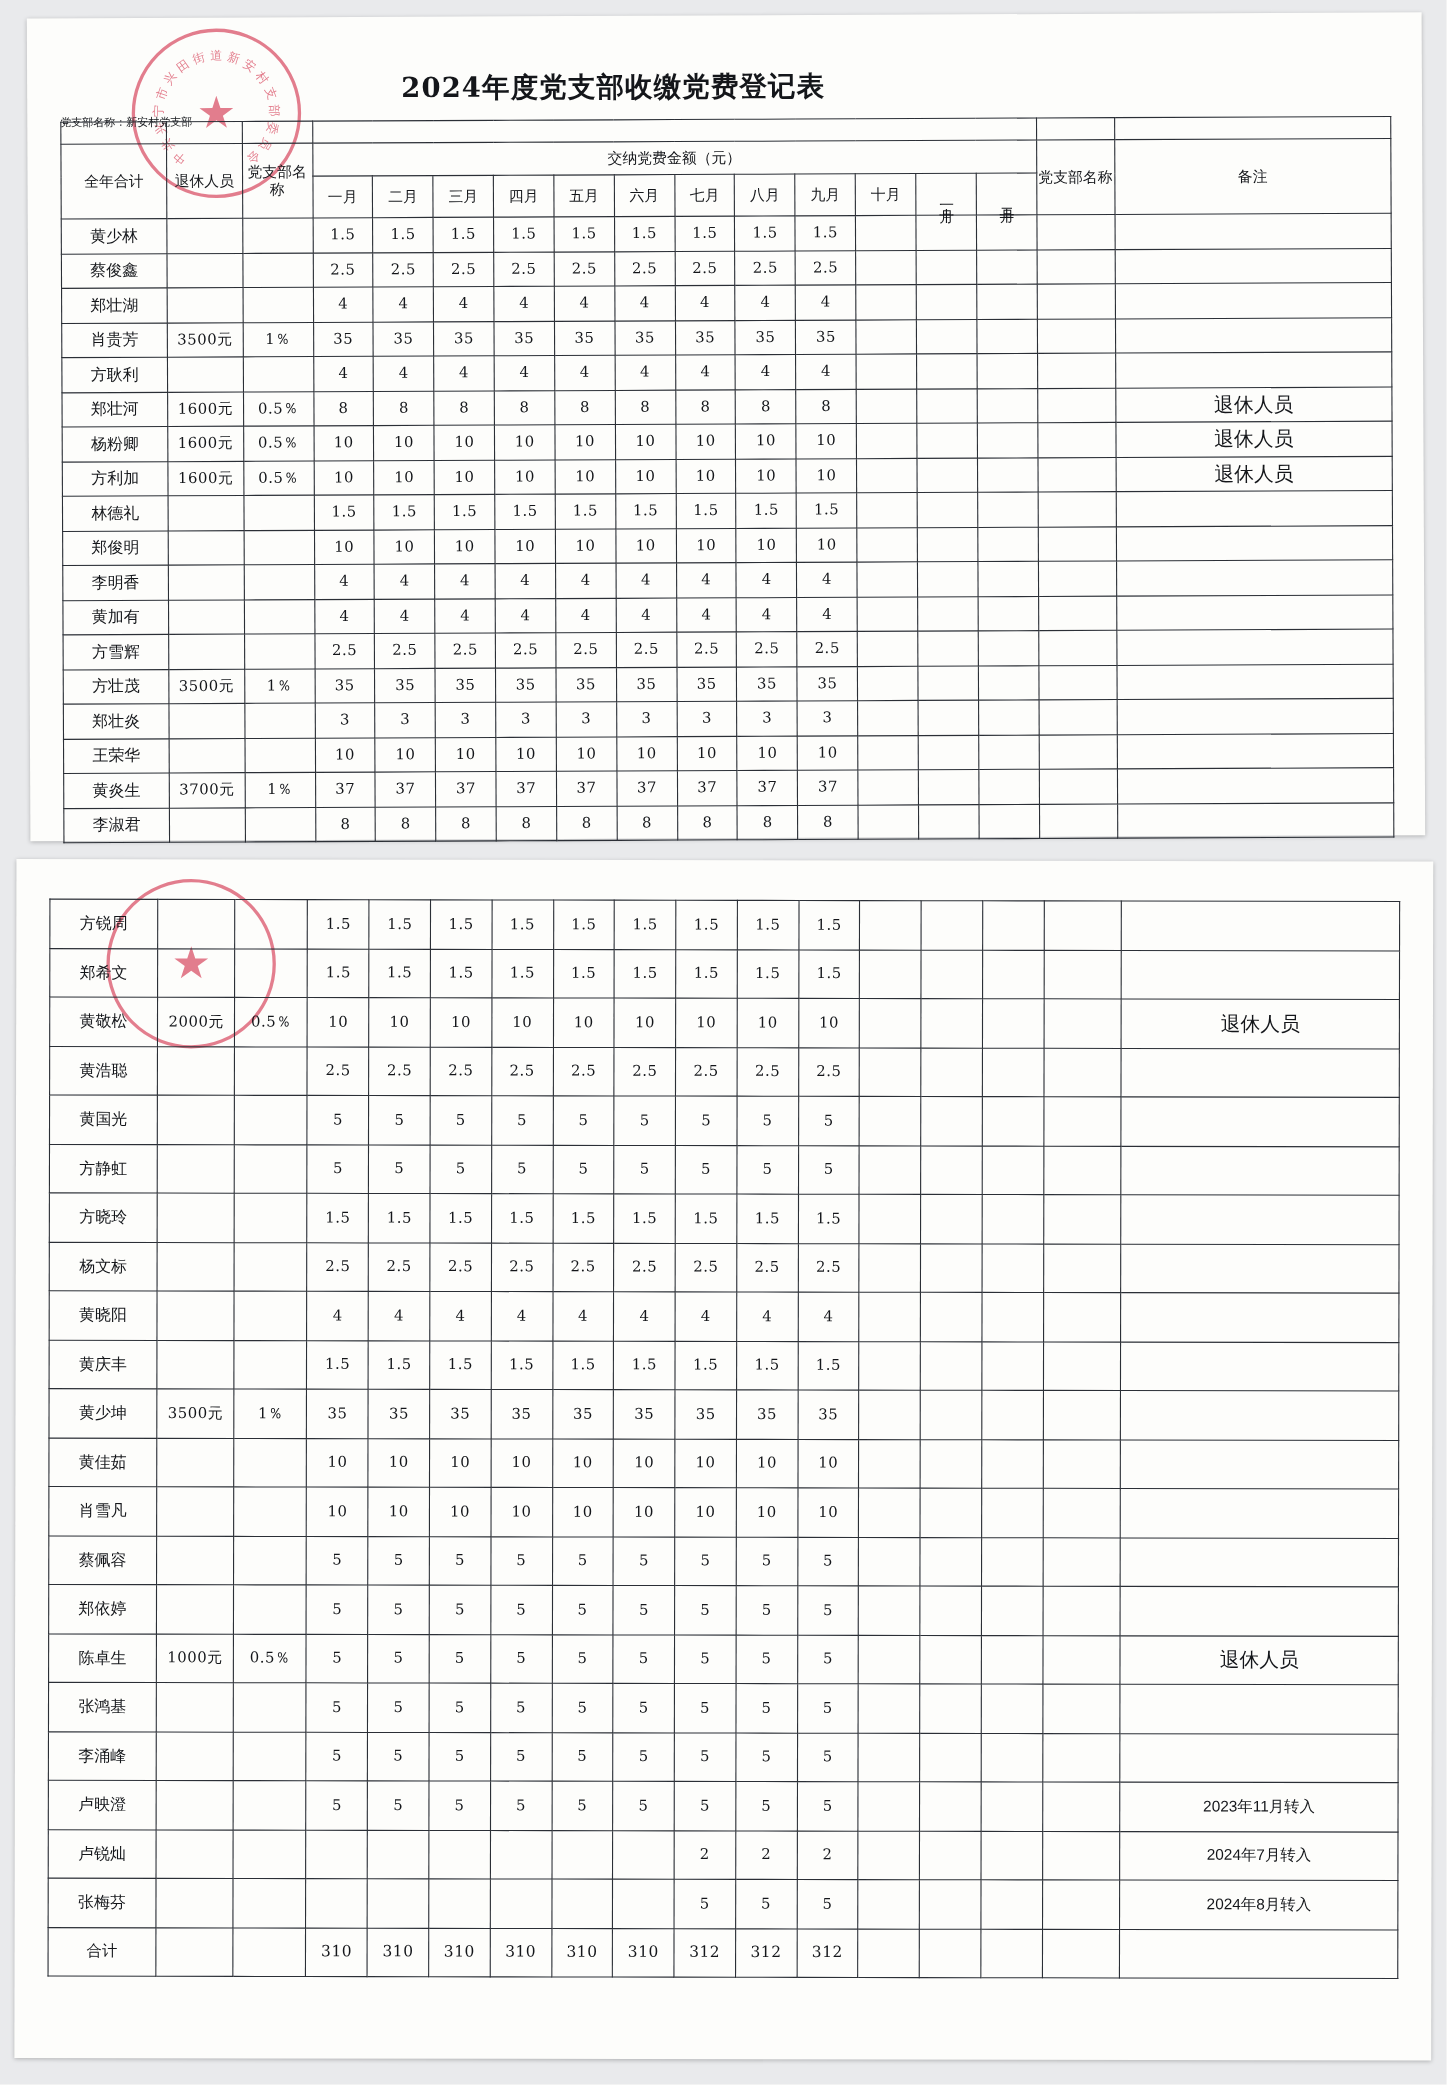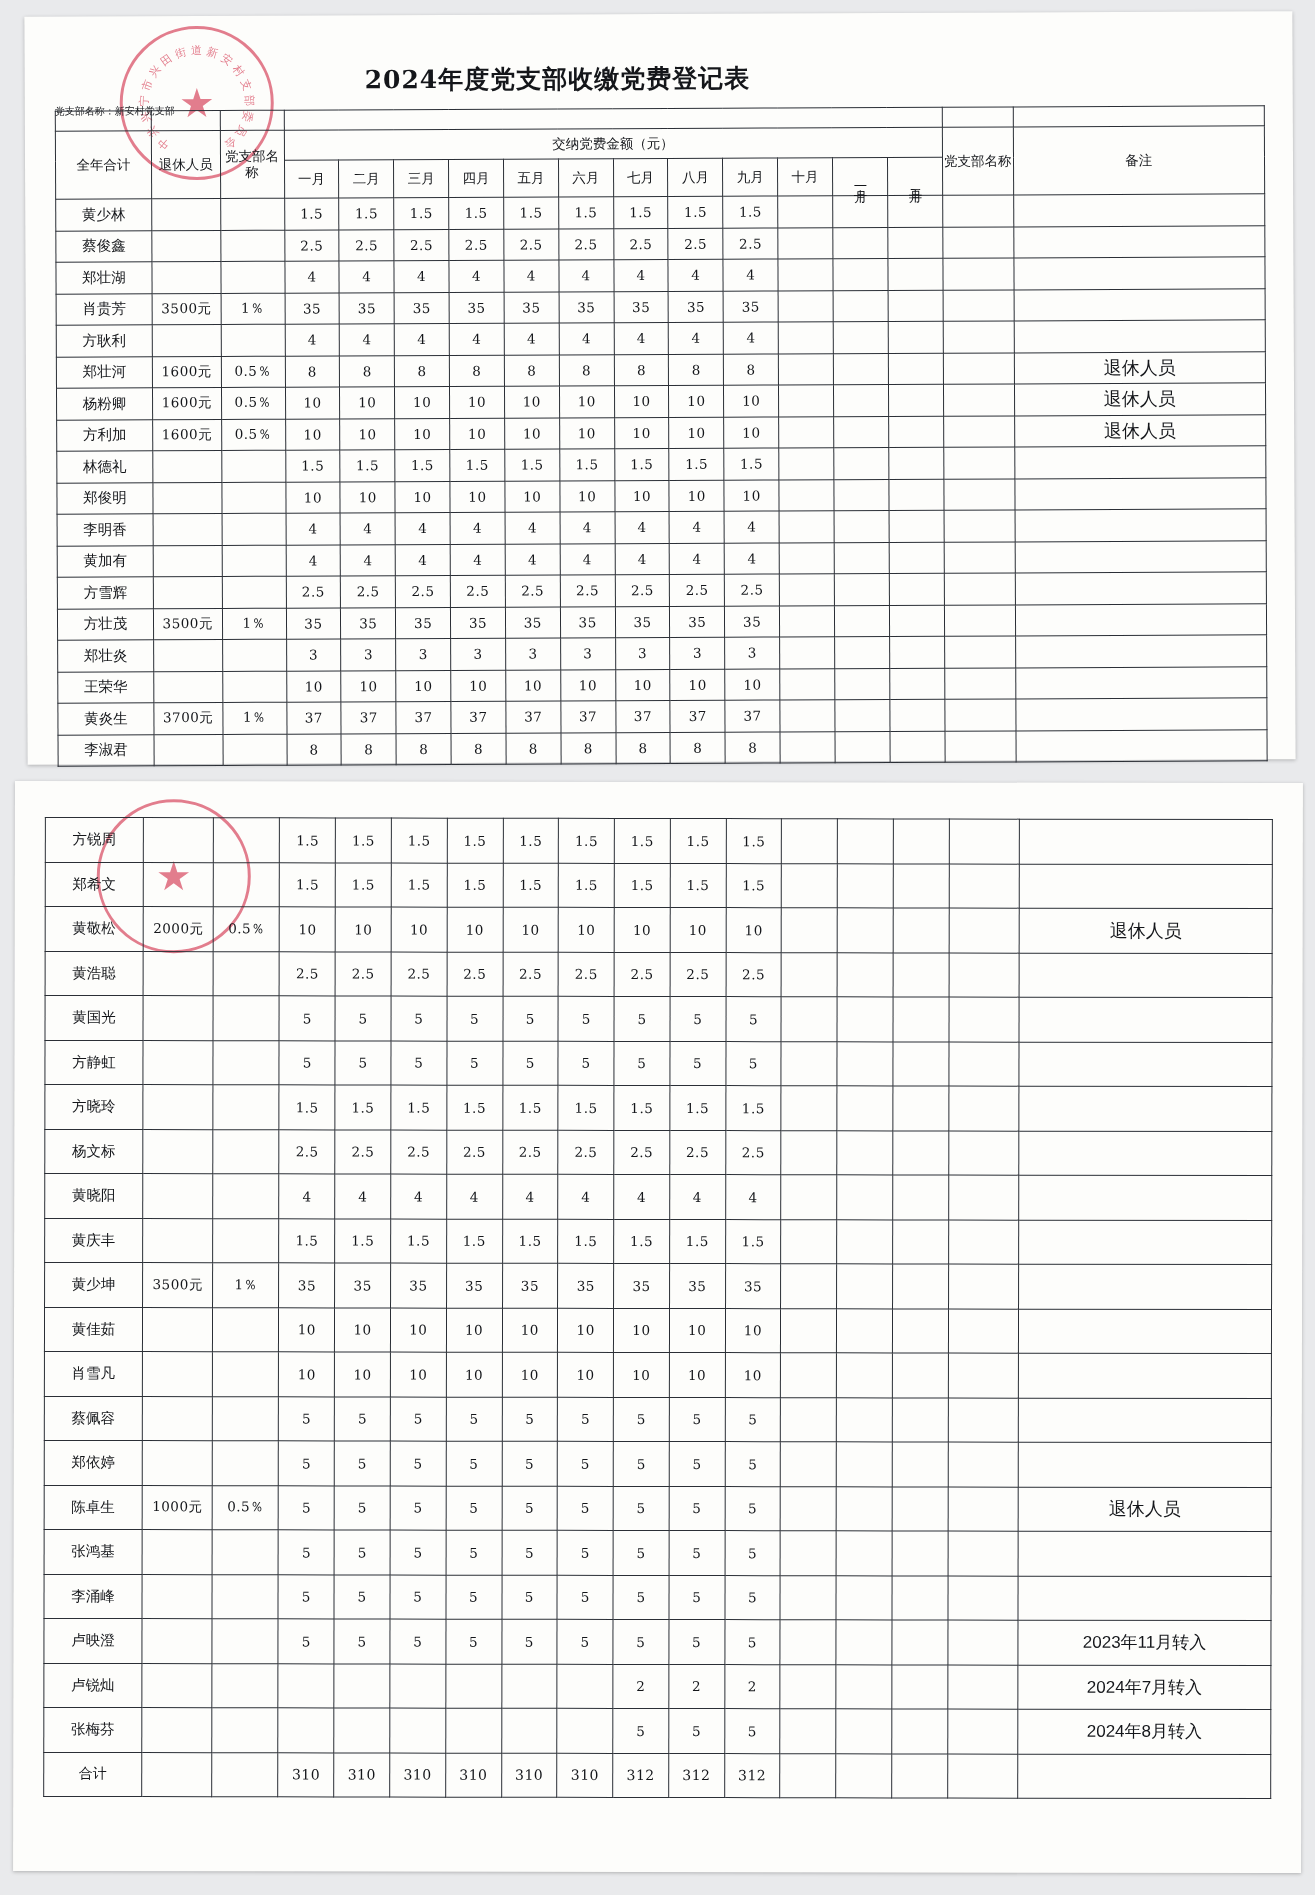--- a/index.html
+++ b/index.html
@@ -53,21 +53,21 @@
     font-weight:normal;
     background:transparent;
   }
   .tbl-top{ left:30px; top:94px; width:1210px; }
   .tbl-bottom{ left:30px; top:36px; width:1228px; }
 
   .hdr td{ font-size:13.5px; line-height:1.15; }
   .name-cell{ font-size:14.5px; font-family:"DejaVu Serif","Liberation Serif",serif; }
   .num{ font-size:13.5px; font-family:"DejaVu Serif","Liberation Serif",serif; letter-spacing:.5px;}
   .note{ font-size:18px; }
-  .note-small{ font-size:17px; }
+  .note-small{ font-size:14px; }
   .vertical{
     writing-mode:vertical-rl;
     text-orientation:upright;
     letter-spacing:1px;
     display:inline-block;
     line-height:1.05;
   }
   .stamp{
     position:absolute;
     width:148px;height:148px;

